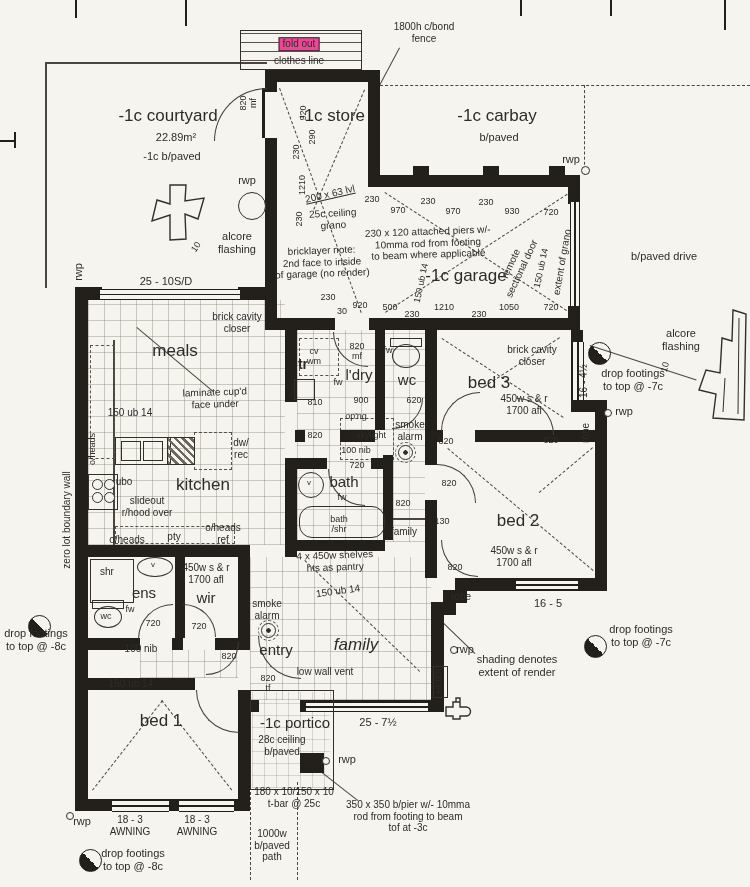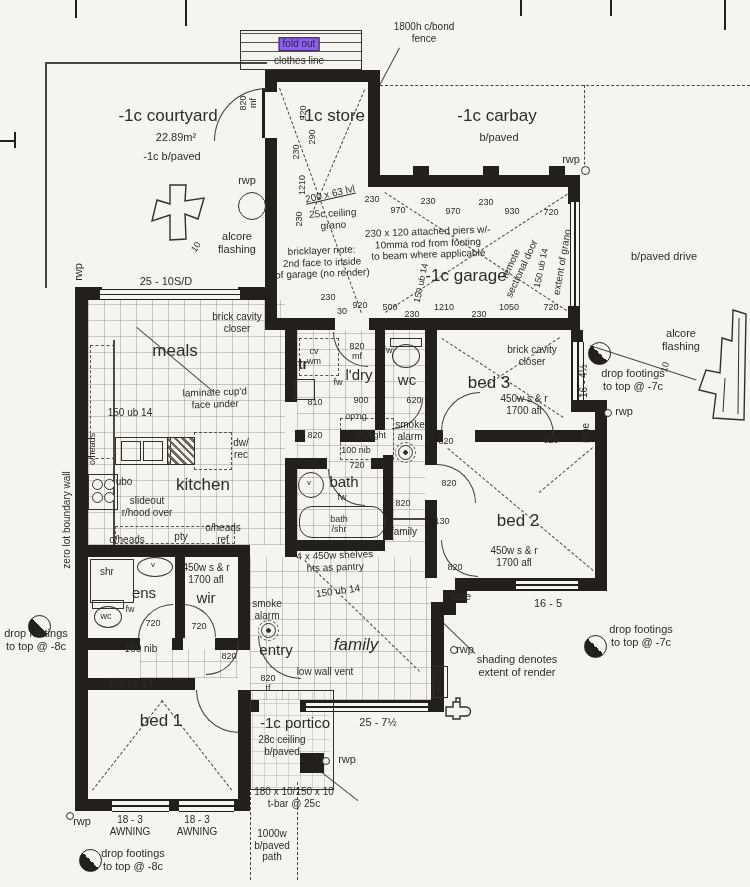--- a/index.html
+++ b/index.html
@@ -29,21 +29,21 @@
       background:radial-gradient(circle at 50% 50%,#33302a 0 2px,transparent 2.5px);
       outline:1px dashed #57534a;outline-offset:2px;}
   .arc{position:absolute;border:0 solid #413d35;z-index:2;}
   .dash{position:absolute;height:0;border-top:1.5px dashed #4a463f;transform-origin:0 0;z-index:1;}
   .line{position:absolute;height:0;border-top:1.2px solid #4a463f;transform-origin:0 0;z-index:1;}
   .stripe{position:absolute;border:1.4px solid #33302a;z-index:3;
       background:repeating-linear-gradient(45deg,#6b675f 0 2.5px,transparent 2.5px 5.5px);}
   .clothes{position:absolute;border:1.4px solid #33302a;z-index:1;
       background:repeating-linear-gradient(0deg,transparent 0 8px,#57534a 8px 9px);}
   .lbl{position:absolute;color:#2e2c28;white-space:pre-line;text-align:center;line-height:1.15;z-index:5;}
-  .box{border:1px solid #2e2c28;padding:0 3px;background:#8b5cf6;}
+  .box{border:1px solid #2e2c28;padding:0 3px;background:#ec4899;}
   .und{text-decoration:underline;}
   .icon{position:absolute;z-index:3;}
 </style>
 </head>
 <body>
 
 <div id="plan">
   <svg class="icon" style="left:148px;top:183px" width="58" height="62" viewBox="0 0 58 62">
     <path d="M22,2 L38,2 L37,18 L56,15 L50,36 L37,31 L38,56 L22,57 L22,32 L4,38 L9,17 L22,21 Z" fill="none" stroke="#33302a" stroke-width="1.4"></path>
   </svg>
@@ -264,21 +264,21 @@
 face under</div>
     <div class="lbl" style="left: 130px; top: 413px; font-size: 10px; transform: translate(-50%, -50%);">150 ub 14</div>
     <div class="lbl" style="left: 92px; top: 449px; font-size: 9px; transform: translate(-50%, -50%) rotate(-90deg);">o/heads</div>
     <div class="lbl" style="left: 124px; top: 482px; font-size: 10px; transform: translate(-50%, -50%);">ubo</div>
     <div class="lbl" style="left: 147px; top: 506px; font-size: 10px; transform: translate(-50%, -50%);">slideout
 r/hood over</div>
     <div class="lbl" style="left: 203px; top: 485px; font-size: 17px; transform: translate(-50%, -50%);">kitchen</div>
     <div class="lbl" style="left: 209px; top: 448px; font-size: 10px; transform: translate(-50%, -50%); margin-left: 32px;">dw/
 rec</div>
     <div class="lbl" style="left: 127px; top: 540px; font-size: 10px; transform: translate(-50%, -50%);">o/heads</div>
-    <div class="lbl" style="left: 173px; top: 537px; font-size: 10px; transform: translate(-50%, -50%); padding-left: 16px;">pty</div>
+    <div class="lbl" style="left: 166px; top: 537px; font-size: 10px; transform: translate(-50%, -50%); padding-left: 16px;">pty</div>
     <div class="lbl" style="left: 223px; top: 533px; font-size: 10px; transform: translate(-50%, -50%);">o/heads
 ref</div>
     <div class="lbl" style="left: 67px; top: 520px; font-size: 10px; transform: translate(-50%, -50%) rotate(-90deg);">zero lot boundary wall</div>
     <div class="lbl" style="left: 314px; top: 356px; font-size: 9px; transform: translate(-50%, -50%);">cv
 wm</div>
     <div class="lbl" style="left: 359px; top: 375px; font-size: 15px; transform: translate(-50%, -50%);">l'dry</div>
     <div class="lbl" style="left: 357px; top: 351px; font-size: 9px; transform: translate(-50%, -50%);">820
 mf</div>
     <div class="lbl" style="left: 338px; top: 382px; font-size: 9px; transform: translate(-50%, -50%);">fw</div>
     <div class="lbl" style="left: 303px; top: 364px; font-size: 14px; transform: translate(-50%, -50%); font-weight: bold;">tr</div>
@@ -360,17 +360,20 @@
     <div class="lbl" style="left: 133px; top: 860px; font-size: 11px; transform: translate(-50%, -50%);">drop footings
 to top @ -8c</div>
     <div class="lbl" style="left: 36px; top: 640px; font-size: 11px; transform: translate(-50%, -50%);">drop footings
 to top @ -8c</div>
     <div class="lbl" style="left: 295px; top: 723px; font-size: 15px; transform: translate(-50%, -50%);">-1c portico</div>
     <div class="lbl" style="left: 282px; top: 745px; font-size: 10px; transform: translate(-50%, -50%);">28c ceiling
 b/paved</div>
     <div class="lbl" style="left: 347px; top: 759px; font-size: 11px; transform: translate(-50%, -50%);">rwp</div>
     <div class="lbl" style="left: 294px; top: 797px; font-size: 10px; transform: translate(-50%, -50%);">180 x 10/150 x 10
 t-bar @ 25c</div>
+    <div class="lbl" style="left: 408px; top: 816px; font-size: 10px; transform: translate(-50%, -50%);">350 x 350 b/pier w/- 10mma
+rod from footing to beam
+tof at -3c</div>
     <div class="lbl" style="left: 272px; top: 845px; font-size: 10px; transform: translate(-50%, -50%);">1000w
 b/paved
 path</div>
     <div class="lbl" style="left: 378px; top: 722px; font-size: 11px; transform: translate(-50%, -50%);">25 - 7½</div>
   </div>
 
 </body></html>

